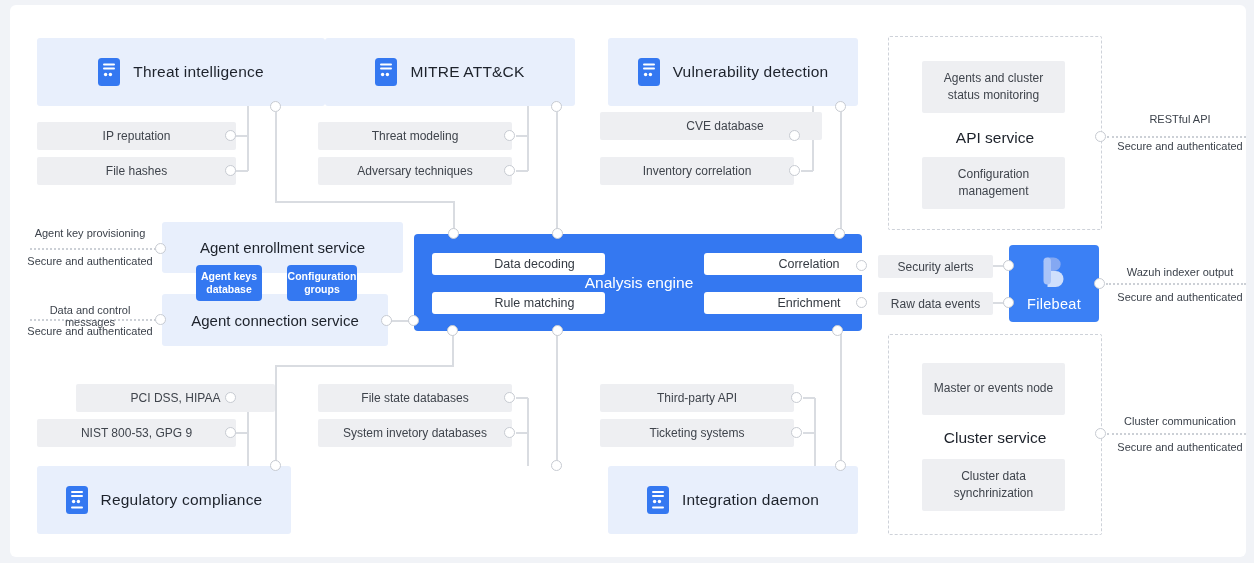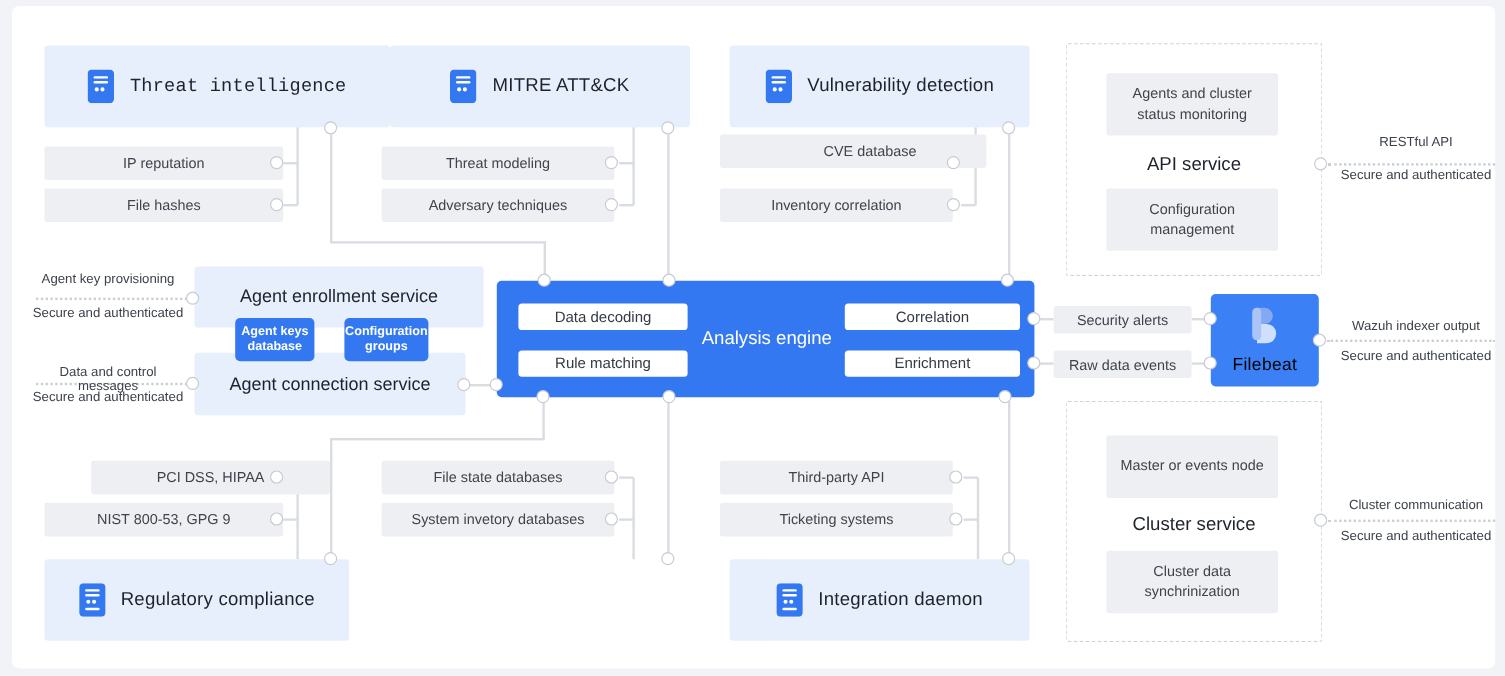--- a/index.html
+++ b/index.html
@@ -6,38 +6,38 @@
   body{background:#eef1f6;font-family:"Liberation Sans","DejaVu Sans",sans-serif;}
   #stage{position:relative;width:1254px;height:563px;background:#f1f3f7;overflow:hidden;}
   #panel{position:absolute;left:10px;top:5px;right:8px;bottom:6px;background:#ffffff;border-radius:6px;}
   
   .mbox{position:absolute;height:68px;background:#e8effc;border-radius:3px;display:flex;align-items:center;justify-content:center;gap:13px;}
   .mtitle{font-size:15.5px;color:#1d222b;letter-spacing:.2px;}
   
   .gbox{position:absolute;height:28px;background:#eeeff2;border-radius:2px;display:flex;align-items:center;justify-content:center;font-size:12px;color:#3f444c;}
   
   #engine{position:absolute;left:414px;top:234px;width:448px;height:97px;background:#3478f1;border-radius:4px;}
-  .ebox{position:absolute;width:141px;height:22px;background:#ffffff;border-radius:3px;display:flex;align-items:center;justify-content:center;font-size:12.5px;color:#343a42;}
+  .ebox{position:absolute;width:141px;height:22px;background:#ffffff;border-radius:3px;display:flex;align-items:center;justify-content:center;font-size:12.5px;color:#343a42;padding-left:32px;}
   .elabel{position:absolute;left:160px;top:0;width:130px;height:100%;display:flex;align-items:center;justify-content:center;color:#ffffff;font-size:15.5px;}
   
   .sbox{position:absolute;background:#e8effc;border-radius:3px;display:flex;align-items:center;justify-content:center;font-size:15px;color:#1d222b;}
   .bluebtn{position:absolute;width:66px;height:36px;background:#3478f1;border-radius:4px;display:flex;align-items:center;justify-content:center;text-align:center;color:#fff;font-size:10.5px;line-height:1.25;font-weight:bold;z-index:3;}
   
   .dash{position:absolute;width:212px;border:1.5px dashed #ced2d9;border-radius:2px;background:#fff;}
   .inbox{position:absolute;left:33px;width:143px;height:52px;background:#eeeff2;border-radius:2px;display:flex;align-items:center;justify-content:center;text-align:center;font-size:12px;color:#3f444c;line-height:1.45;padding:0 8px;box-sizing:border-box;}
   .dtitle{position:absolute;left:0;width:100%;text-align:center;font-size:15.5px;color:#1d222b;}
   
   .line-h{position:absolute;height:1.5px;background:#d9dce1;}
   .line-v{position:absolute;width:1.5px;background:#d9dce1;}
   .dot-h{position:absolute;height:0;border-top:2px dotted #ccd0d6;}
   .node{position:absolute;width:11px;height:11px;border-radius:50%;background:#ffffff;border:1.6px solid #c7cbd2;box-sizing:border-box;z-index:5;}
   .lbl{position:absolute;font-size:11px;color:#3c424b;text-align:center;}
   
   #filebeat{position:absolute;left:1009px;top:245px;width:90px;height:77px;background:#3b80f5;border-radius:4px;display:flex;flex-direction:column;align-items:center;justify-content:center;gap:4px;}
-  #filebeat .fname{color:#000000;font-size:14.5px;letter-spacing:.3px;}
+  #filebeat .fname{color:#ffffff;font-size:14.5px;letter-spacing:.3px;}
   .micon{width:22px;height:28px;flex:0 0 auto;}
 </style>
 </head>
 <body>
 
 <div id="stage">
   <div id="panel"></div>
 
   <div class="line-v" style="left:247px;top:106px;height:65px;"></div>
   <div class="line-h" style="left:236px;top:135px;width:12px;"></div>
@@ -115,21 +115,21 @@
   <div class="node" style="left:856px;top:260px;"></div>
   <div class="node" style="left:856px;top:297px;"></div>
   <div class="node" style="left:1003px;top:260px;"></div>
   <div class="node" style="left:1003px;top:297px;"></div>
   <div class="node" style="left:1094px;top:278px;"></div>
   <div class="node" style="left:155px;top:243px;"></div>
   <div class="node" style="left:155px;top:314px;"></div>
   <div class="node" style="left:1095px;top:131px;"></div>
   <div class="node" style="left:1095px;top:428px;"></div>
 
-  <div class="mbox" style="left:37px;top:38px;width:288px;font-family:Liberation Mono, monospace;">
+  <div class="mbox" style="left:37px;top:38px;width:288px;">
     <span class="micon">
       <svg width="22" height="28" viewBox="0 0 22 28">
           <rect width="22" height="28" rx="3.5" fill="#3478f1"></rect>
           <rect x="5" y="5.5" width="12" height="2" rx="1" fill="#fff"></rect>
           <rect x="5" y="9.5" width="12" height="2" rx="1" fill="#fff"></rect>
           <circle cx="7.6" cy="16.5" r="1.7" fill="#fff"></circle>
           <circle cx="12.4" cy="16.5" r="1.7" fill="#fff"></circle>
         </svg>
     </span>
     <span class="mtitle">Threat intelligence</span>

